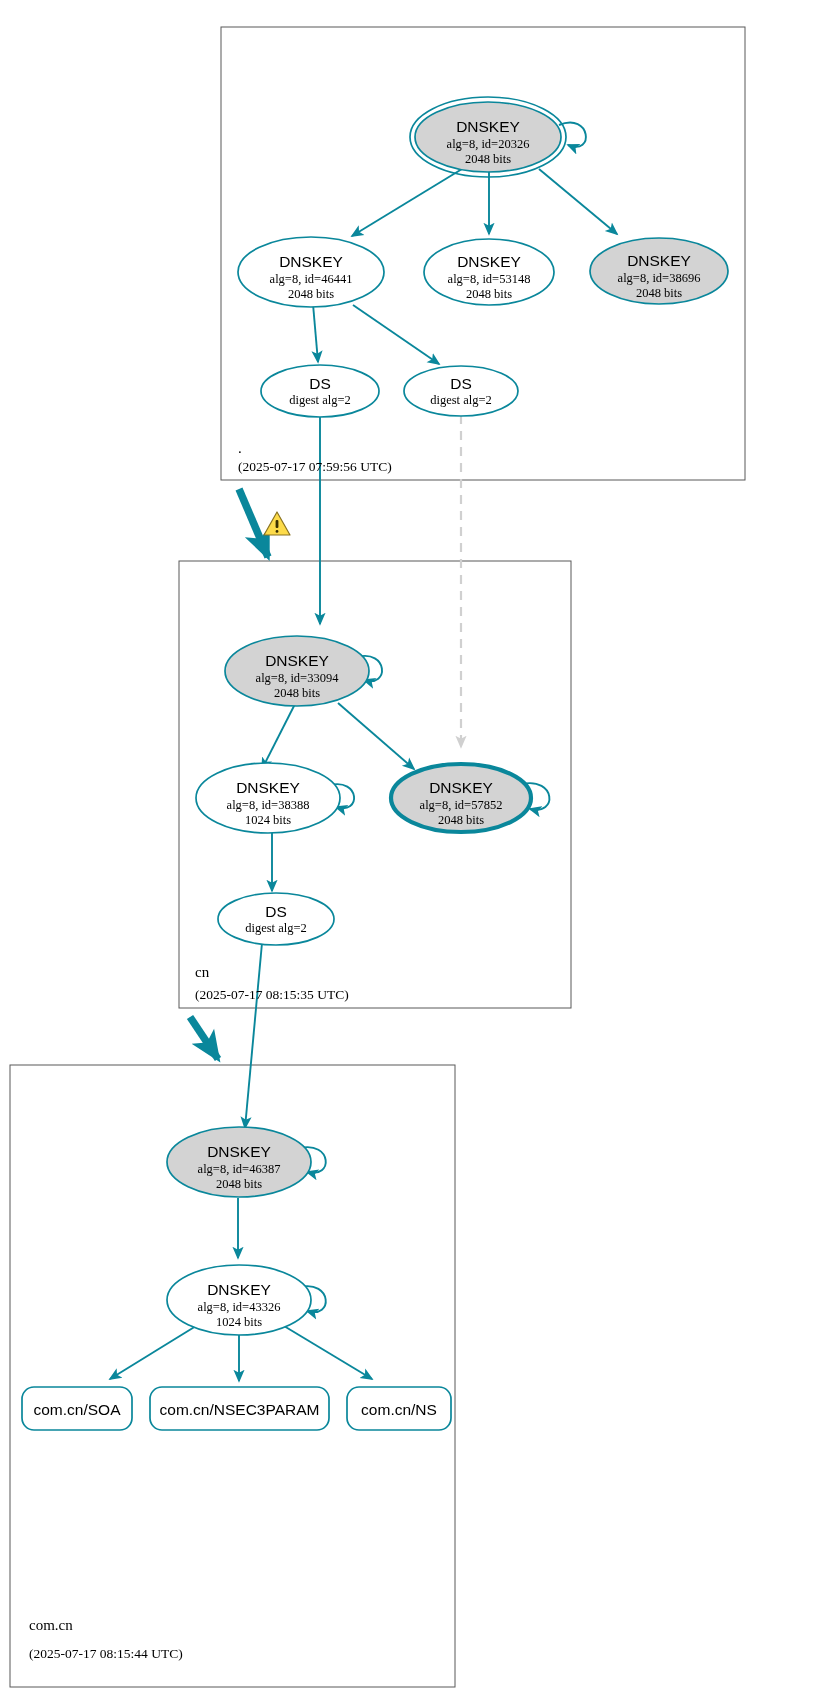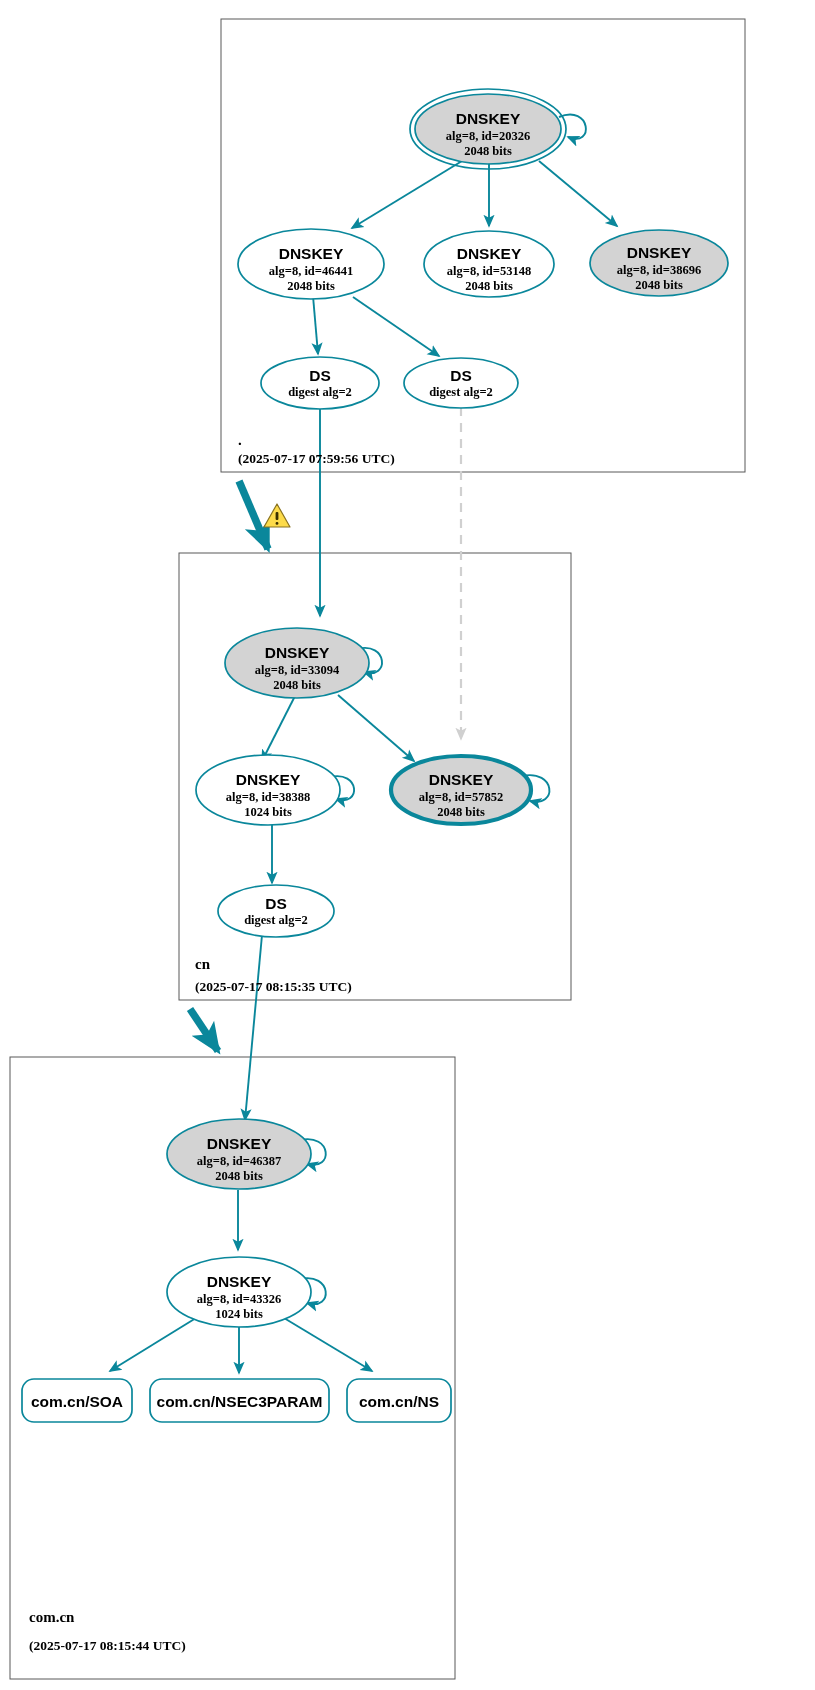--- a/index.html
+++ b/index.html
@@ -10,24 +10,23 @@
   body {
     font-family: "Liberation Sans", sans-serif;
     width: 815px;
     height: 1690px;
     position: relative;
     overflow: hidden;
   }
   #canvas-root {
     position: absolute;
     left: 0;
-    top: 4px;
+    top: 12px;
     width: 815px;
     height: 1554px;
-    font-weight: bold;
   }
   svg.diagram {
     display: block;
     width: 815px;
     height: 1690px;
   }
   .zone-box {
     fill: none;
     stroke: #585858;
     stroke-width: 1;

